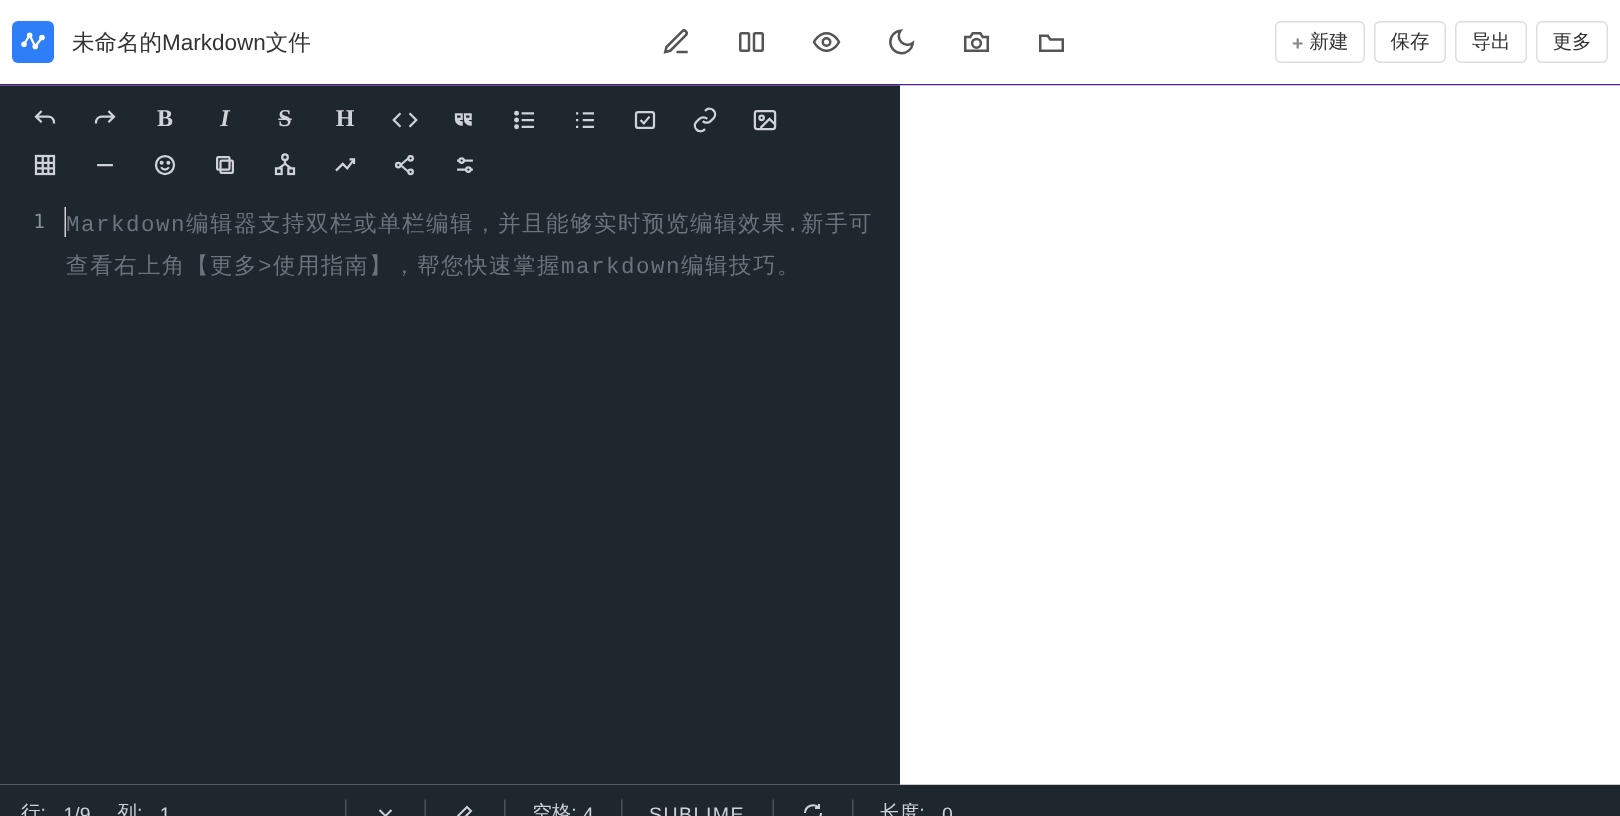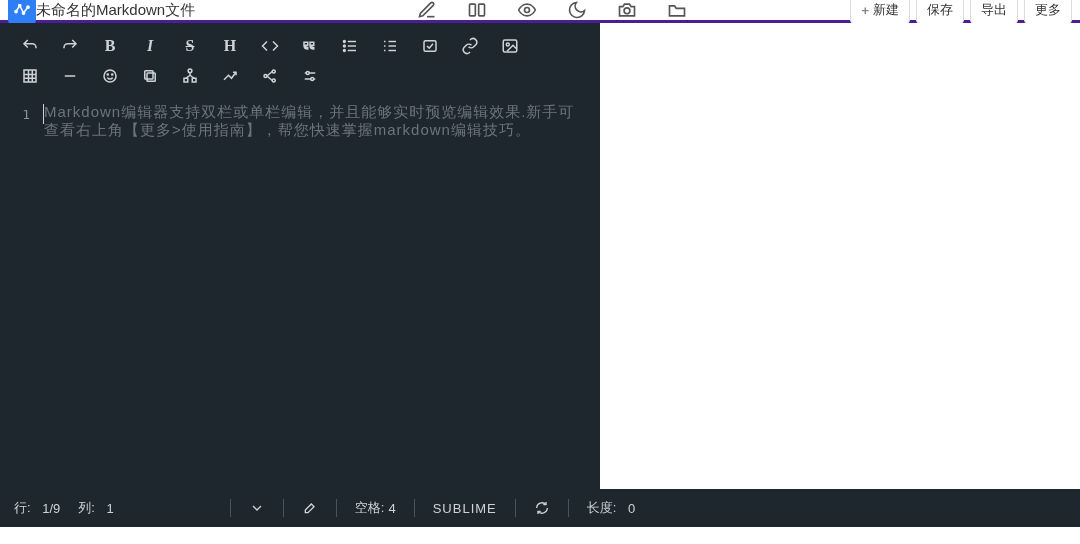--- a/index.html
+++ b/index.html
@@ -1,19 +1,19 @@
 <!DOCTYPE html>
 <html><head>
 <meta charset="utf-8">
 <style>
   * { margin: 0; padding: 0; box-sizing: border-box; }
   html, body { width: 1080px; height: 544px; font-family: -apple-system, "Segoe UI", "PingFang SC", "Microsoft YaHei", sans-serif; overflow: hidden; background: #fff; }
   .topbar {
-    height: 23px; display: flex; align-items: center; padding: 0 8px; gap: 0;
-    background: #fff; border-bottom: 3px solid #4c1d95;
+    height: 57px; display: flex; align-items: center; padding: 0 8px; gap: 12px;
+    background: #fff; border-bottom: 1px solid #4c1d95;
   }
   .logo {
     width: 28px; height: 28px; background: #2d7ef7; border-radius: 4px;
     display: flex; align-items: center; justify-content: center;
   }
   .logo svg { width: 18px; height: 18px; }
   .title-input {
     font-size: 15px; color: #333; border: none; outline: none; flex: 0 0 auto;
     width: 200px; background: transparent;
   }
@@ -47,22 +47,22 @@
   .tool .glyph { color: #cfd3d8; font-size: 16px; font-weight: bold; font-family: Georgia, serif; }
   .tool .glyph.italic { font-style: italic; }
   .tool .glyph.strike { text-decoration: line-through; }
   .editor-body { flex: 1; display: flex; padding: 8px 10px 0 0; overflow: hidden; }
   .gutter {
     width: 40px; text-align: right; padding-right: 10px; color: #8a9099; font-size: 13px;
     font-family: Consolas, Menlo, monospace; line-height: 22px; padding-top: 1px;
     user-select: none;
   }
   .code-area {
-    flex: 1; position: relative; font-family: Liberation Sans, sans-serif;
-    font-size: 15px; line-height: 18px;
+    flex: 1; position: relative; font-family: Liberation Mono, monospace;
+    font-size: 15px; line-height: 28px;
   }
   .placeholder {
     color: #6b737c; white-space: pre-wrap; word-break: break-all;
     position: absolute; top: 0; left: 4px; right: 8px; pointer-events: none;
     letter-spacing: 1px;
   }
   .cursor {
     position: absolute; top: 1px; left: 3px; width: 1px; height: 20px;
     background: #cfd3d8;
   }

